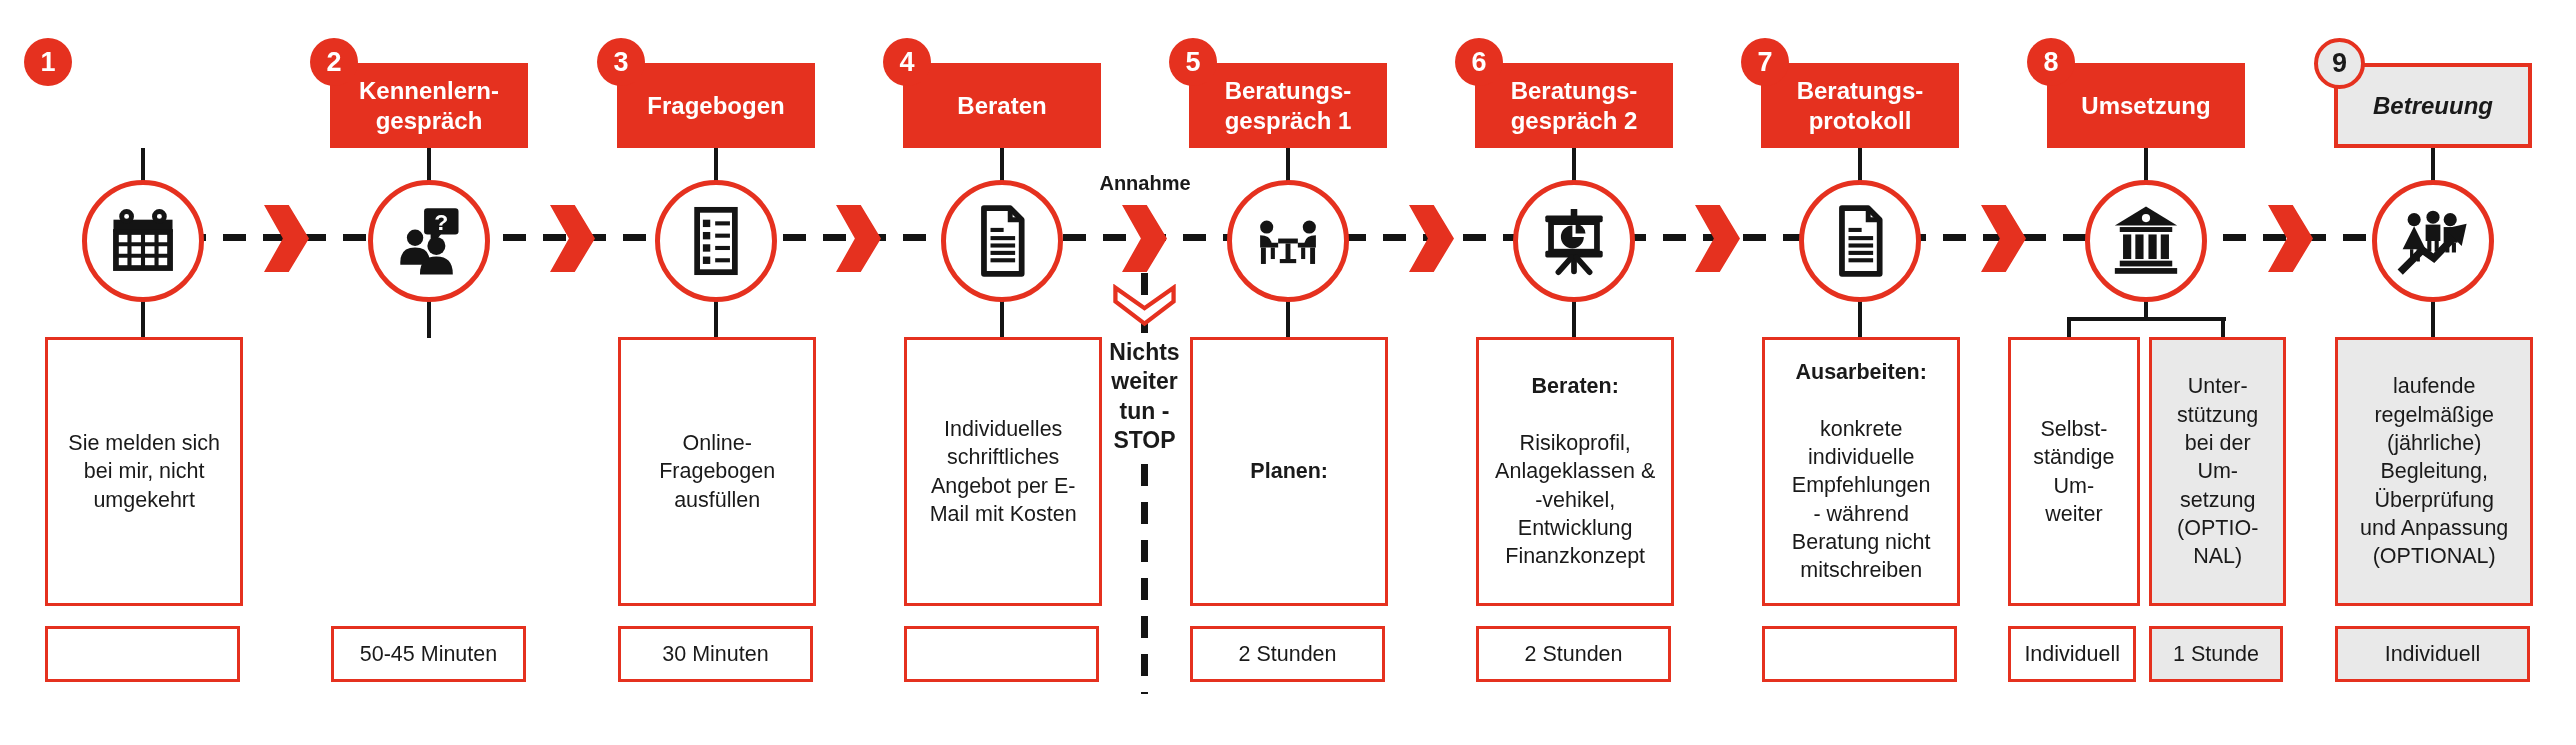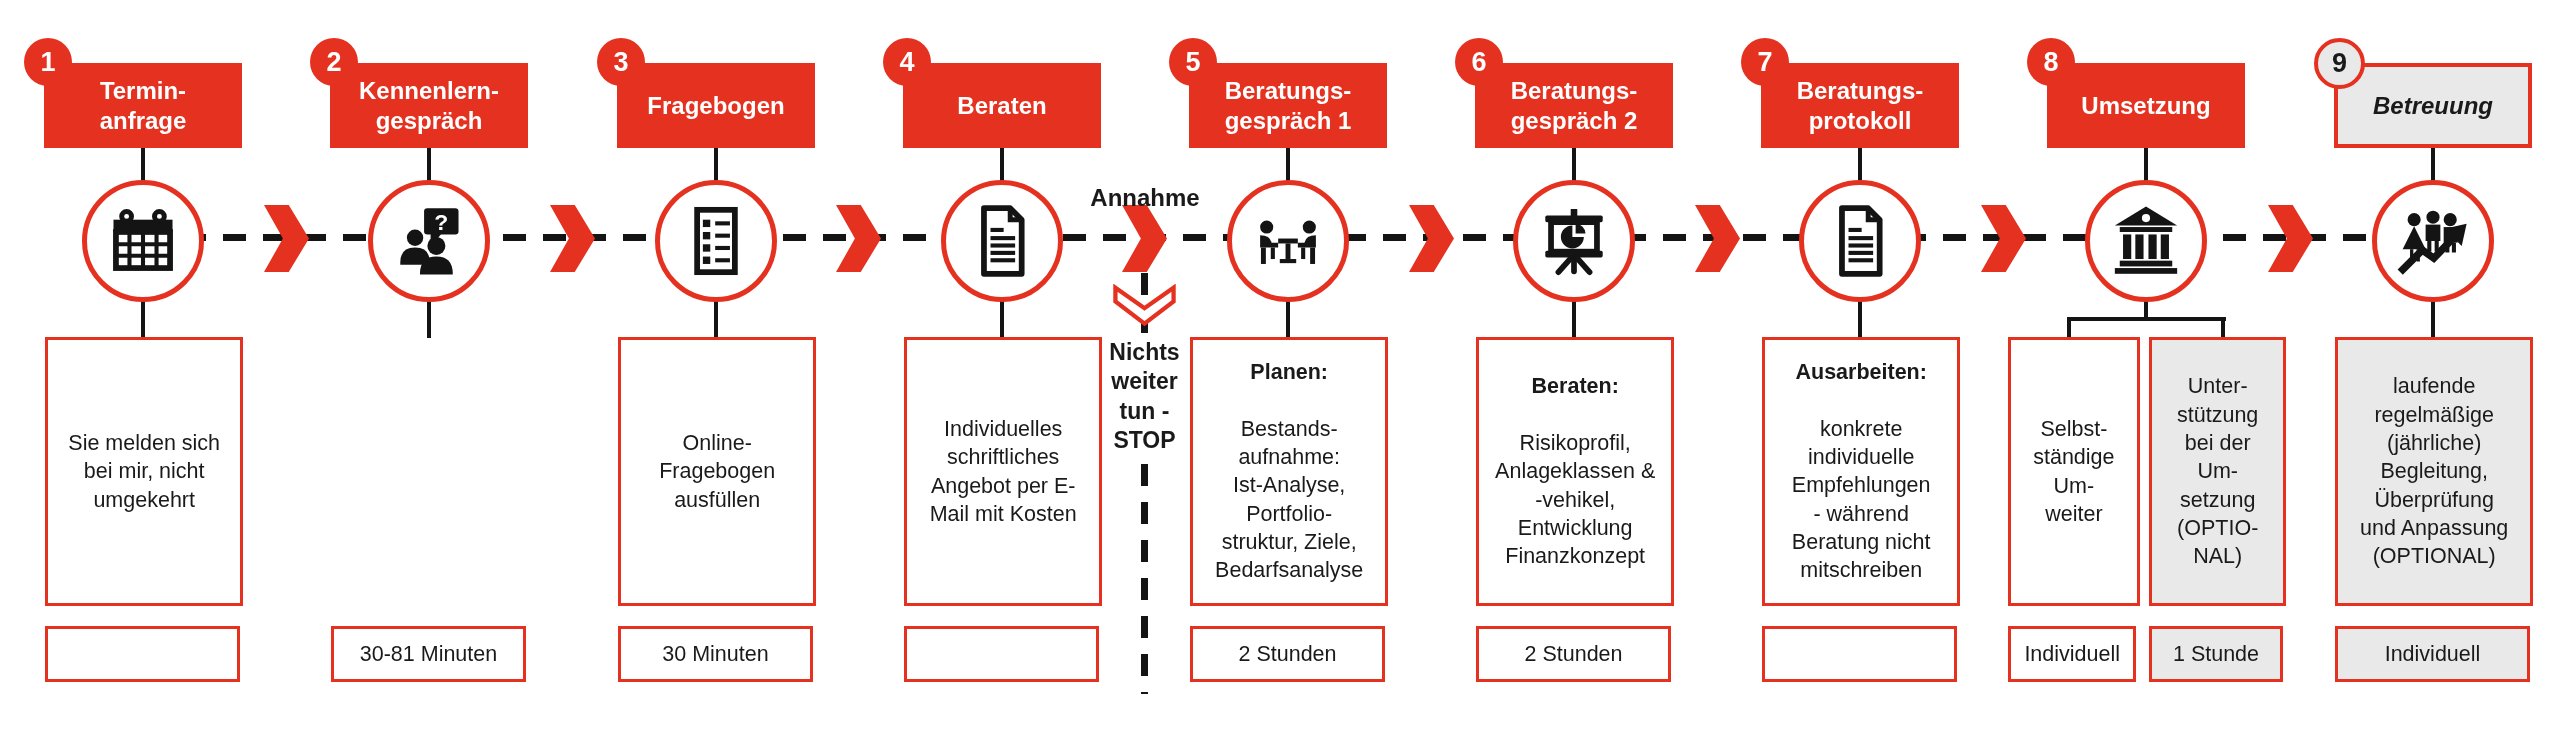--- a/index.html
+++ b/index.html
@@ -54,41 +54,39 @@
   }
   .chev{
     position:absolute;top:205px;width:45px;height:67px;background:#e5311f;z-index:3;
     clip-path:polygon(0% 0%,55% 0%,100% 50%,55% 100%,0% 100%,42% 50%);
   }
   .vdash{
     position:absolute;width:6.9px;z-index:2;
     background:repeating-linear-gradient(180deg,#141414 0 22px,transparent 22px 38px);
   }
   .annahme{
-    position:absolute;left:1059px;top:184px;width:172px;text-align:center;
-    font-size:24px;font-weight:bold;z-index:3;
+    position:absolute;left:1059px;top:172px;width:172px;text-align:center;
+    font-size:20px;font-weight:bold;z-index:3;
   }
   .downchev{position:absolute;left:1112px;top:284px;z-index:3;}
   .stoptext{
     position:absolute;left:1076px;top:338px;width:137px;text-align:center;
     font-size:23px;font-weight:bold;line-height:1.28;white-space:pre-line;z-index:3;
   }
   svg{display:block;}
 </style>
 </head>
 <body>
 
 <div id="canvas">
 
   <div class="hline"></div>
 
   <div class="col" style="left:0px">
     <div class="badge">1</div>
-    <div class="hdr">Termin-
-anfrage</div>
     <div class="vline v1"></div>
     <div class="circle">
       <svg width="82" height="82" viewBox="0 0 100 100">
         <rect x="14" y="24" width="72" height="15" fill="#141414"></rect>
         <circle cx="30" cy="20" r="6" fill="#fff" stroke="#141414" stroke-width="6"></circle>
         <circle cx="70" cy="20" r="6" fill="#fff" stroke="#141414" stroke-width="6"></circle>
         <rect x="17" y="39" width="66" height="44" fill="#fff" stroke="#141414" stroke-width="7"></rect>
         <line x1="33.5" y1="39" x2="33.5" y2="83" stroke="#141414" stroke-width="5"></line>
         <line x1="50" y1="39" x2="50" y2="83" stroke="#141414" stroke-width="5"></line>
         <line x1="66.5" y1="39" x2="66.5" y2="83" stroke="#141414" stroke-width="5"></line>
@@ -115,21 +113,21 @@
         <rect x="44" y="10" width="42" height="32" rx="4" fill="#141414"></rect>
         <polygon points="52,40 66,40 52,58" fill="#141414"></polygon>
         <text x="65" y="36" font-size="28" font-weight="bold" fill="#ffffff" text-anchor="middle" font-family="Liberation Sans,sans-serif">?</text>
         <circle cx="33" cy="46" r="10" fill="#141414"></circle>
         <path d="M15 76 Q15 58 33 58 Q51 58 51 76 L51 79 L15 79 Z" fill="#141414"></path>
         <circle cx="59" cy="56" r="11" fill="#141414"></circle>
         <path d="M39 90 Q39 69 59 69 Q79 69 79 90 L79 91 L39 91 Z" fill="#141414"></path>
       </svg>
     </div>
     <div class="vline v2"></div>
-    <div class="dur">30-81 Minuten</div>
+    <div class="dur">50-45 Minuten</div>
   </div>
 
   <div class="col" style="left:573px">
     <div class="badge">3</div>
     <div class="hdr">Fragebogen</div>
     <div class="vline v1"></div>
     <div class="circle">
       <svg width="82" height="82" viewBox="0 0 100 100">
         <rect x="27" y="12" width="46" height="76" fill="#fff" stroke="#141414" stroke-width="7"></rect>
         <rect x="34" y="24" width="9" height="9" fill="#141414"></rect>
@@ -192,26 +190,20 @@
         <rect x="77" y="58" width="6" height="20" fill="#141414"></rect>
         <rect x="66" y="58" width="5" height="14" fill="#141414"></rect>
         <rect x="38" y="47" width="24" height="6" fill="#141414"></rect>
         <rect x="47" y="53" width="6" height="19" fill="#141414"></rect>
         <rect x="40" y="72" width="20" height="5" fill="#141414"></rect>
       </svg>
     </div>
     <div class="vline v2"></div>
     <div class="desc">
       <div class="desc-head">Planen:</div>
-      <div class="desc-body">Bestands-
-aufnahme:
-Ist-Analyse,
-Portfolio-
-struktur, Ziele,
-Bedarfsanalyse</div>
     </div>
     <div class="dur">2 Stunden</div>
   </div>
 
   <div class="col" style="left:1431px">
     <div class="badge">6</div>
     <div class="hdr">Beratungs-
 gespräch 2</div>
     <div class="vline v1"></div>
     <div class="circle">

